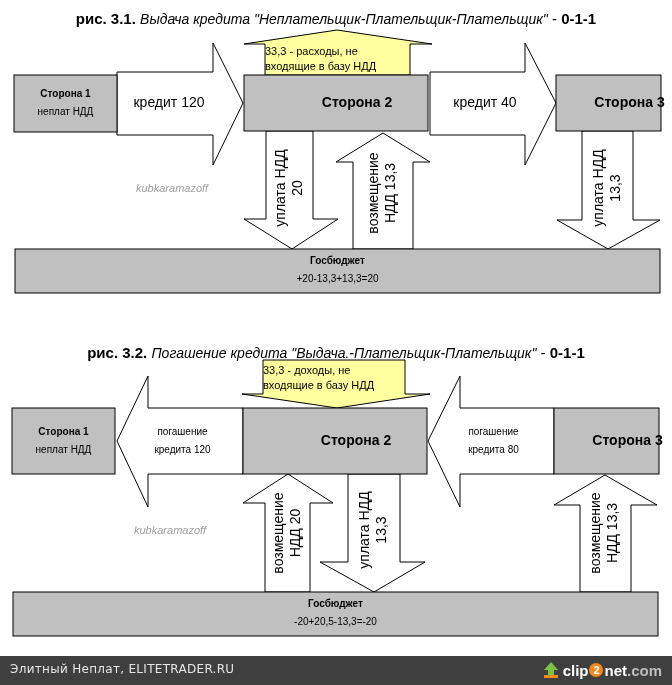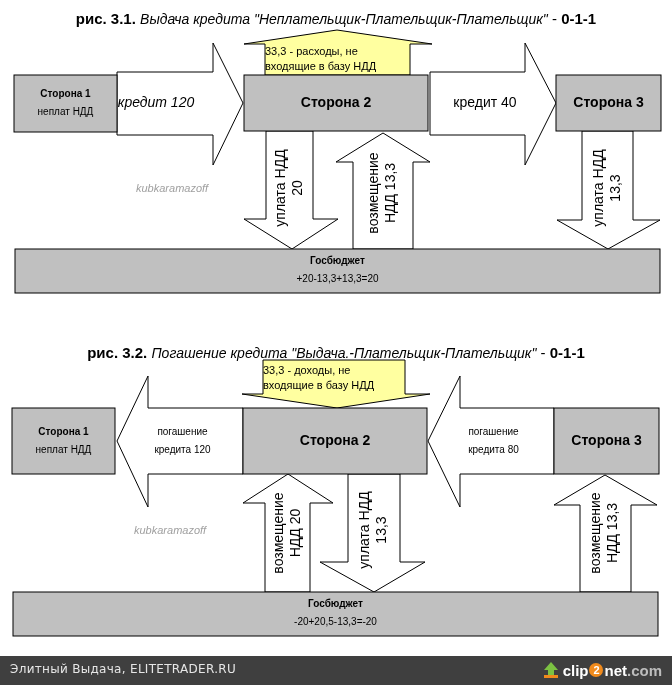--- a/index.html
+++ b/index.html
@@ -3,21 +3,21 @@
   <meta charset="utf-8">
   <style>
     html, body { margin: 0; padding: 0; background: #ffffff; }
     body { width: 672px; height: 685px; position: relative; overflow: hidden; font-family: "Liberation Sans", sans-serif; }
     #diagram { position: absolute; left: 0; top: 0; width: 672px; height: 656px; }
     .title { position: absolute; left: 0; width: 672px; text-align: center; font-size: 15px; color: #000; white-space: nowrap; }
     .title .num { font-weight: bold; }
     .title .name { font-style: italic; font-size: 14px; }
     .title .code { font-weight: bold; }
     .lbl { position: absolute; font-size: 14px; color: #000; text-align: center; line-height: 17px; white-space: nowrap; }
-    .lbl.bold { font-weight: bold; }
+    .lbl.bold { font-weight: bold; margin-left: 21px; }
     .box-text { position: absolute; font-size: 10px; line-height: 18px; text-align: center; }
     .vtext { position: absolute; font-size: 14px; line-height: 17px; text-align: center; white-space: nowrap; transform: rotate(-90deg); transform-origin: center center; }
     .note { position: absolute; font-size: 11px; line-height: 15px; text-align: left; white-space: nowrap; color: #000; }
     .watermark { position: absolute; font-size: 11px; font-style: italic; color: #a0a0a0; }
     #footer { position: absolute; left: 0; top: 656px; width: 672px; height: 29px; background: #3f3f3f; }
     #footer .site { position: absolute; left: 10px; top: 6px; color: #e6e6e6; font-size: 12px; font-family: "DejaVu Sans", sans-serif; letter-spacing: 0.3px; }
     #footer .logo { position: absolute; right: 10px; top: 4px; height: 20px; display: flex; align-items: center; font-family: "Liberation Sans", sans-serif; font-weight: bold; font-size: 15px; color: #ffffff; }
     #footer .logo .dot { color: #bdbdbd; font-weight: bold; }
     #footer .logo .two { display: inline-block; width: 14px; height: 14px; border-radius: 7px; background: #f08a1c; color: #fff; font-size: 11px; line-height: 14px; text-align: center; margin: 0 1px; }
   </style>
@@ -74,21 +74,21 @@
     <span class="name">Выдача кредита "Неплательщик-Плательщик-Плательщик"</span><span> - </span><span class="code">0-1-1</span>
   </div>
 
   <div class="box-text" style="left:14px;top:85px;width:103px;">
     <div style="font-weight:bold">Сторона 1</div>
     <div>неплат НДД</div>
   </div>
   <div class="lbl bold" style="left:244px;top:94px;width:184px;">Сторона 2</div>
   <div class="lbl bold" style="left:556px;top:94px;width:105px;">Сторона 3</div>
 
-  <div class="lbl" style="left:101px;top:94px;width:110px;font-style:italic;">кредит 120</div>
+  <div class="lbl" style="left:114px;top:94px;width:110px;">кредит 120</div>
   <div class="lbl" style="left:430px;top:94px;width:110px;">кредит 40</div>
 
   <div class="note" style="left:265px;top:44px;width:145px;">
     <div>33,3 - расходы, не</div>
     <div>входящие в базу НДД</div>
   </div>
 
   <div class="vtext" style="left:240px;top:170px;width:100px;height:36px;">
     <div>уплата НДД</div>
     <div>20</div>
@@ -150,21 +150,21 @@
 
   <div class="watermark" style="left:134px;top:524px;">kubkaramazoff</div>
 
   <div class="box-text" style="left:13px;top:595px;width:645px;">
     <div style="font-weight:bold">Госбюджет</div>
     <div>-20+20,5-13,3=-20</div>
   </div>
 </div>
 
 <div id="footer">
-  <span class="site">Элитный Выдача, ELITETRADER.RU</span>
+  <span class="site">Элитный Неплат, ELITETRADER.RU</span>
   <a class="logo">
     <svg width="18" height="18" viewBox="0 0 18 18" style="margin-right:3px">
       <polygon points="9,1 16,9 12,9 12,16 6,16 6,9 2,9" fill="#7cc242"></polygon>
       <rect x="2" y="14" width="14" height="3" fill="#f08a1c"></rect>
     </svg>
     <span>clip</span>
       <span class="two">2</span>
       <span>net</span>
       <span class="dot">.com</span>
   </a>

